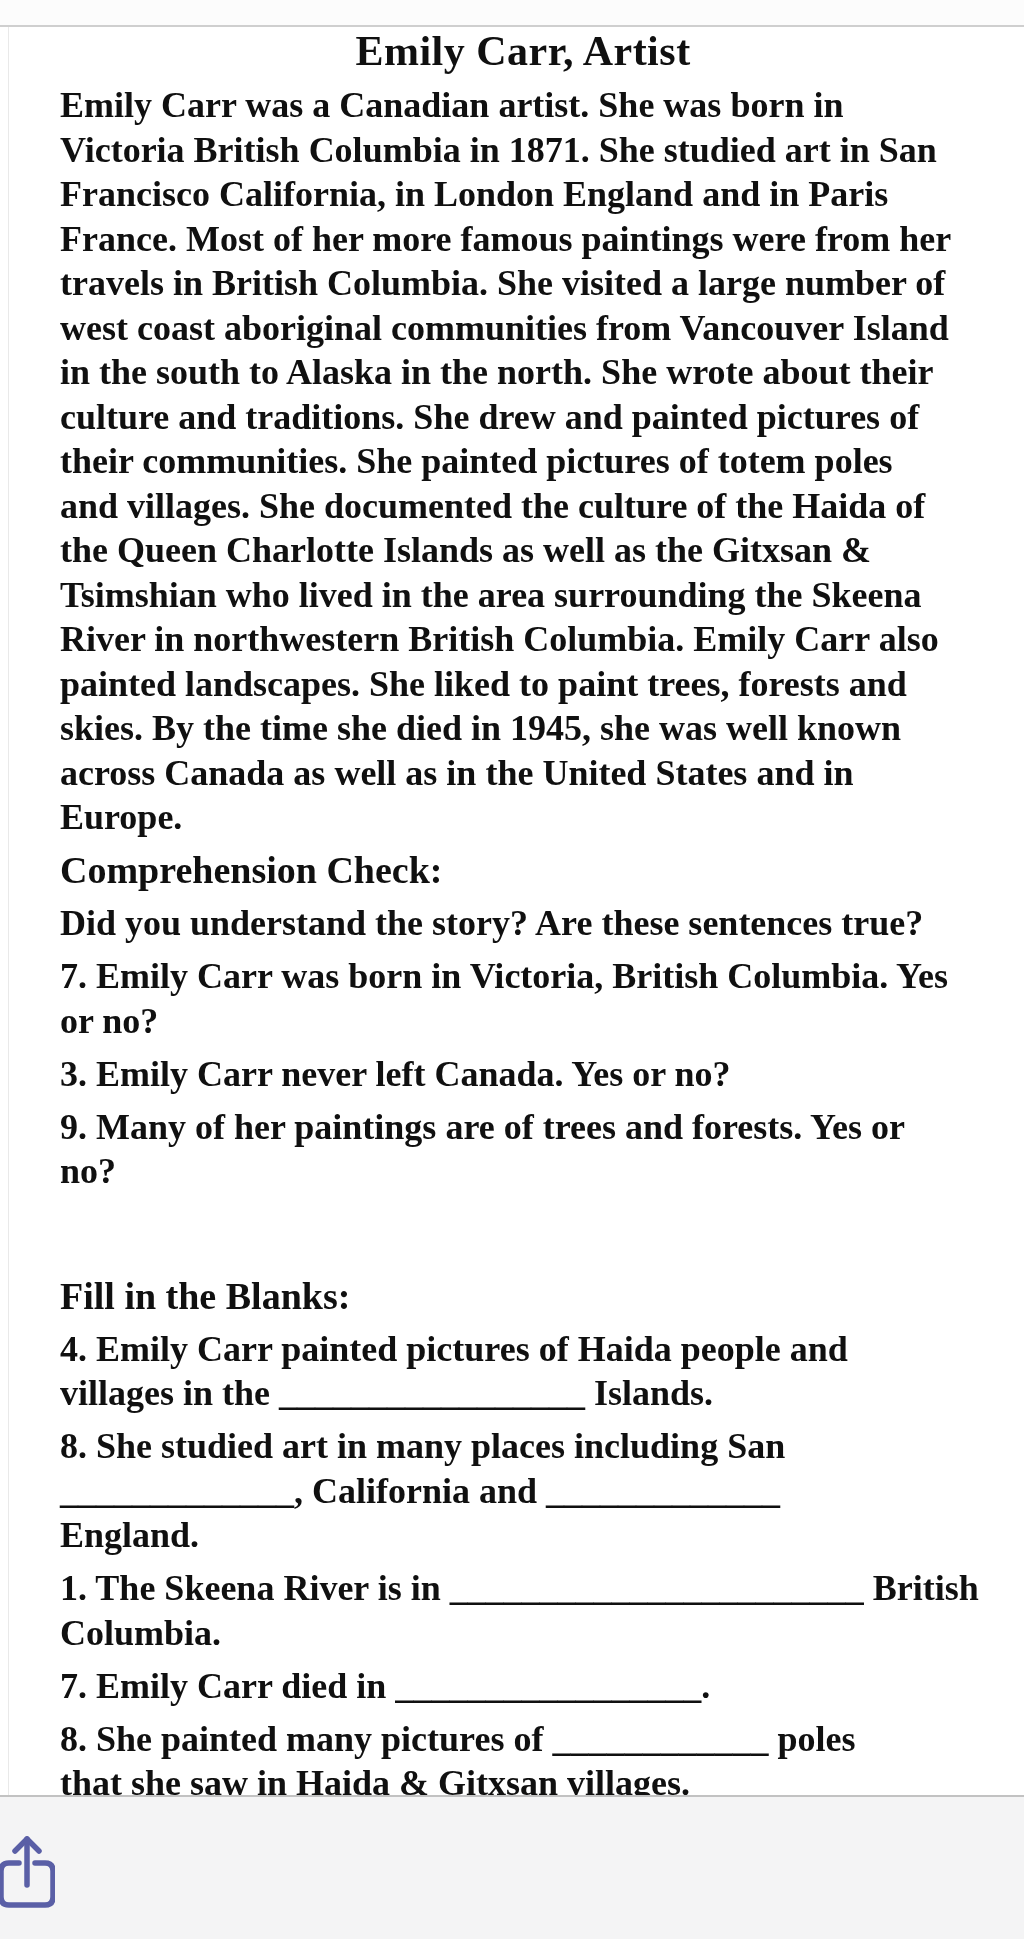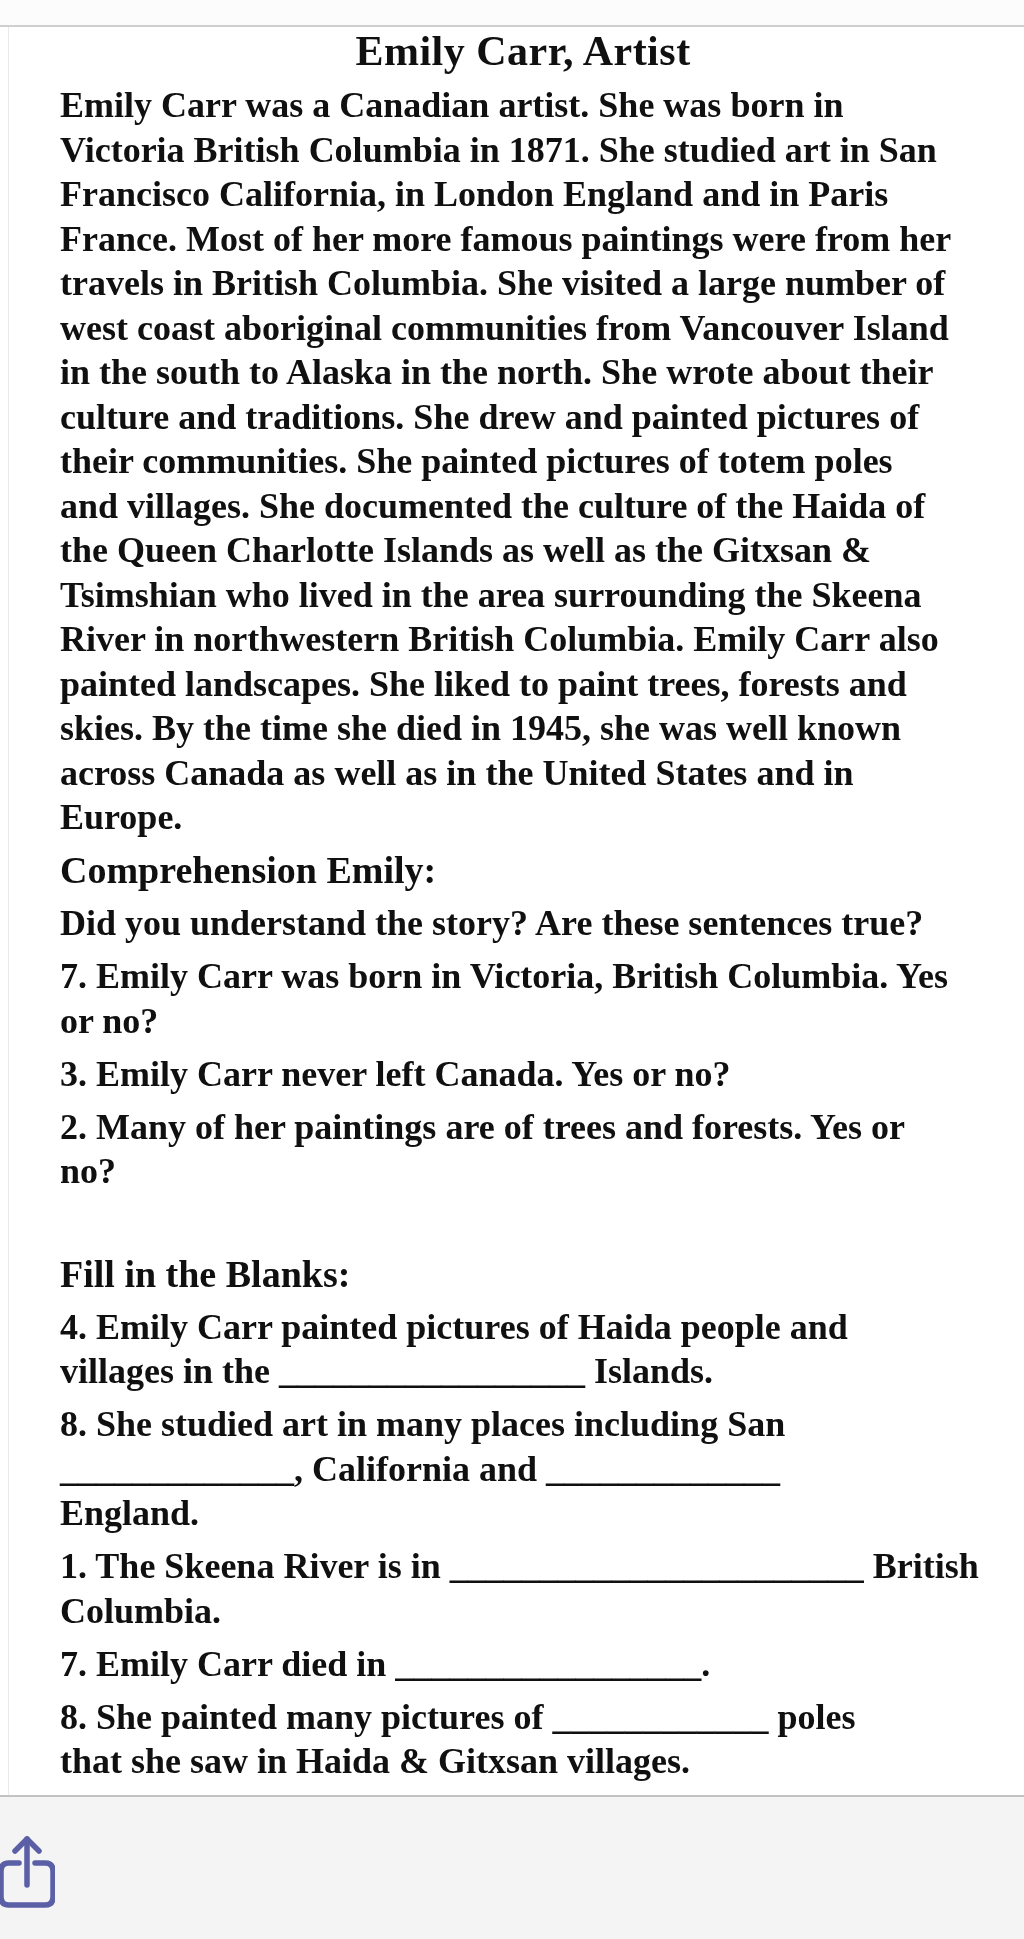--- a/index.html
+++ b/index.html
@@ -27,21 +27,21 @@
     text-align:center;margin:0 0 8px 0;letter-spacing:0.5px;
   }
   .para{
     font-size:36px;line-height:44.5px;margin:0 0 8.5px 0;
     white-space:pre-line;
     font-weight:bold;
   }
   .section-heading{
     font-size:38px;font-weight:bold;line-height:44.5px;margin:0 0 8.5px 0;
   }
-  .gap-before{margin-top:58px;}
+  .gap-before{margin-top:80px;}
   .bottom-toolbar{
     position:absolute;left:0;bottom:0;width:1024px;height:144px;
     background:#f4f4f5;border-top:2px solid #c2c2c2;box-sizing:border-box;
   }
   .share-button{
     position:absolute;left:-5px;top:36px;width:60px;height:78px;
     background:transparent;border:none;padding:0;cursor:pointer;
   }
   .share-button svg{display:block;width:60px;height:78px;}
 </style>
@@ -64,29 +64,29 @@
 their communities. She painted pictures of totem poles
 and villages. She documented the culture of the Haida of
 the Queen Charlotte Islands as well as the Gitxsan &amp;
 Tsimshian who lived in the area surrounding the Skeena
 River in northwestern British Columbia. Emily Carr also
 painted landscapes. She liked to paint trees, forests and
 skies. By the time she died in 1945, she was well known
 across Canada as well as in the United States and in
 Europe.</p>
 
-  <h2 class="section-heading">Comprehension Emily:</h2>
+  <h2 class="section-heading">Comprehension Check:</h2>
 
   <p class="para">Did you understand the story? Are these sentences true?</p>
 
   <div>
       <p class="para">7. Emily Carr was born in Victoria, British Columbia. Yes
 or no?</p>
       <p class="para">3. Emily Carr never left Canada. Yes or no?</p>
-      <p class="para">2. Many of her paintings are of trees and forests. Yes or
+      <p class="para">9. Many of her paintings are of trees and forests. Yes or
 no?</p>
     </div>
 
   <h2 class="section-heading gap-before">Fill in the Blanks:</h2>
 
   <div>
       <p class="para">4. Emily Carr painted pictures of Haida people and
 villages in the _________________ Islands.</p>
       <p class="para">8. She studied art in many places including San
 _____________, California and _____________

